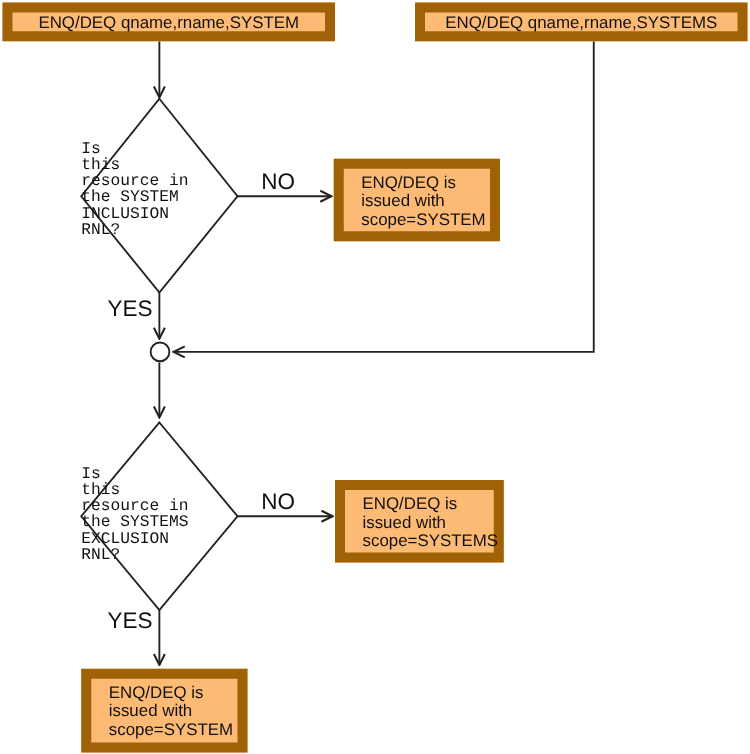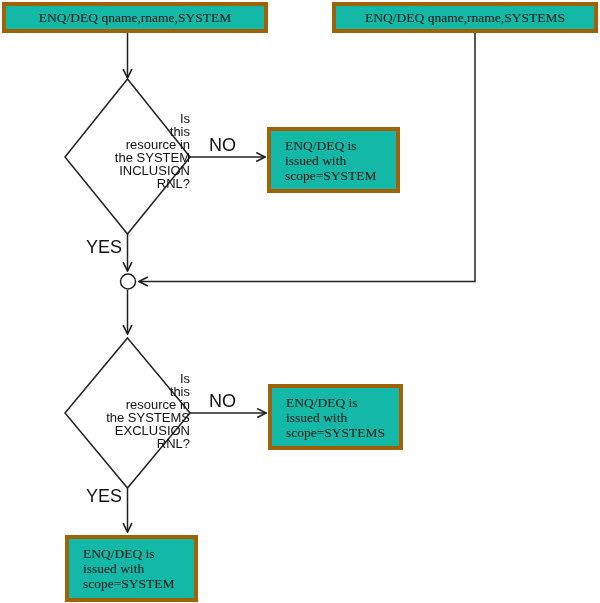--- a/index.html
+++ b/index.html
@@ -19,44 +19,44 @@
     background: #ffffff;
   }
   .wires {
     position: absolute;
     left: 0;
     top: 0;
   }
   .node-box {
     position: absolute;
     box-sizing: border-box;
-    background: #14b8a6;
-    border: 4px solid #a16207;
+    background: #fdba74;
+    border: 8px solid #a16207;
     display: flex;
     align-items: center;
-    font-family: Liberation Serif, serif;
   }
   .node-box.centered {
     justify-content: center;
   }
   .node-box .box-text {
     font-size: 13.5px;
     line-height: 15px;
     white-space: pre-line;
   }
   .node-box.result .box-text {
     padding-left: 14px;
     text-align: left;
   }
   .diamond-label {
     position: absolute;
-    text-align: right;
+    text-align: left;
     font-size: 13px;
     line-height: 13px;
     white-space: pre-line;
+    font-family: Liberation Mono, monospace;
   }
   .edge-label {
     position: absolute;
     font-size: 18px;
     line-height: 14px;
   }
 </style>
 </head>
 <body>
 

